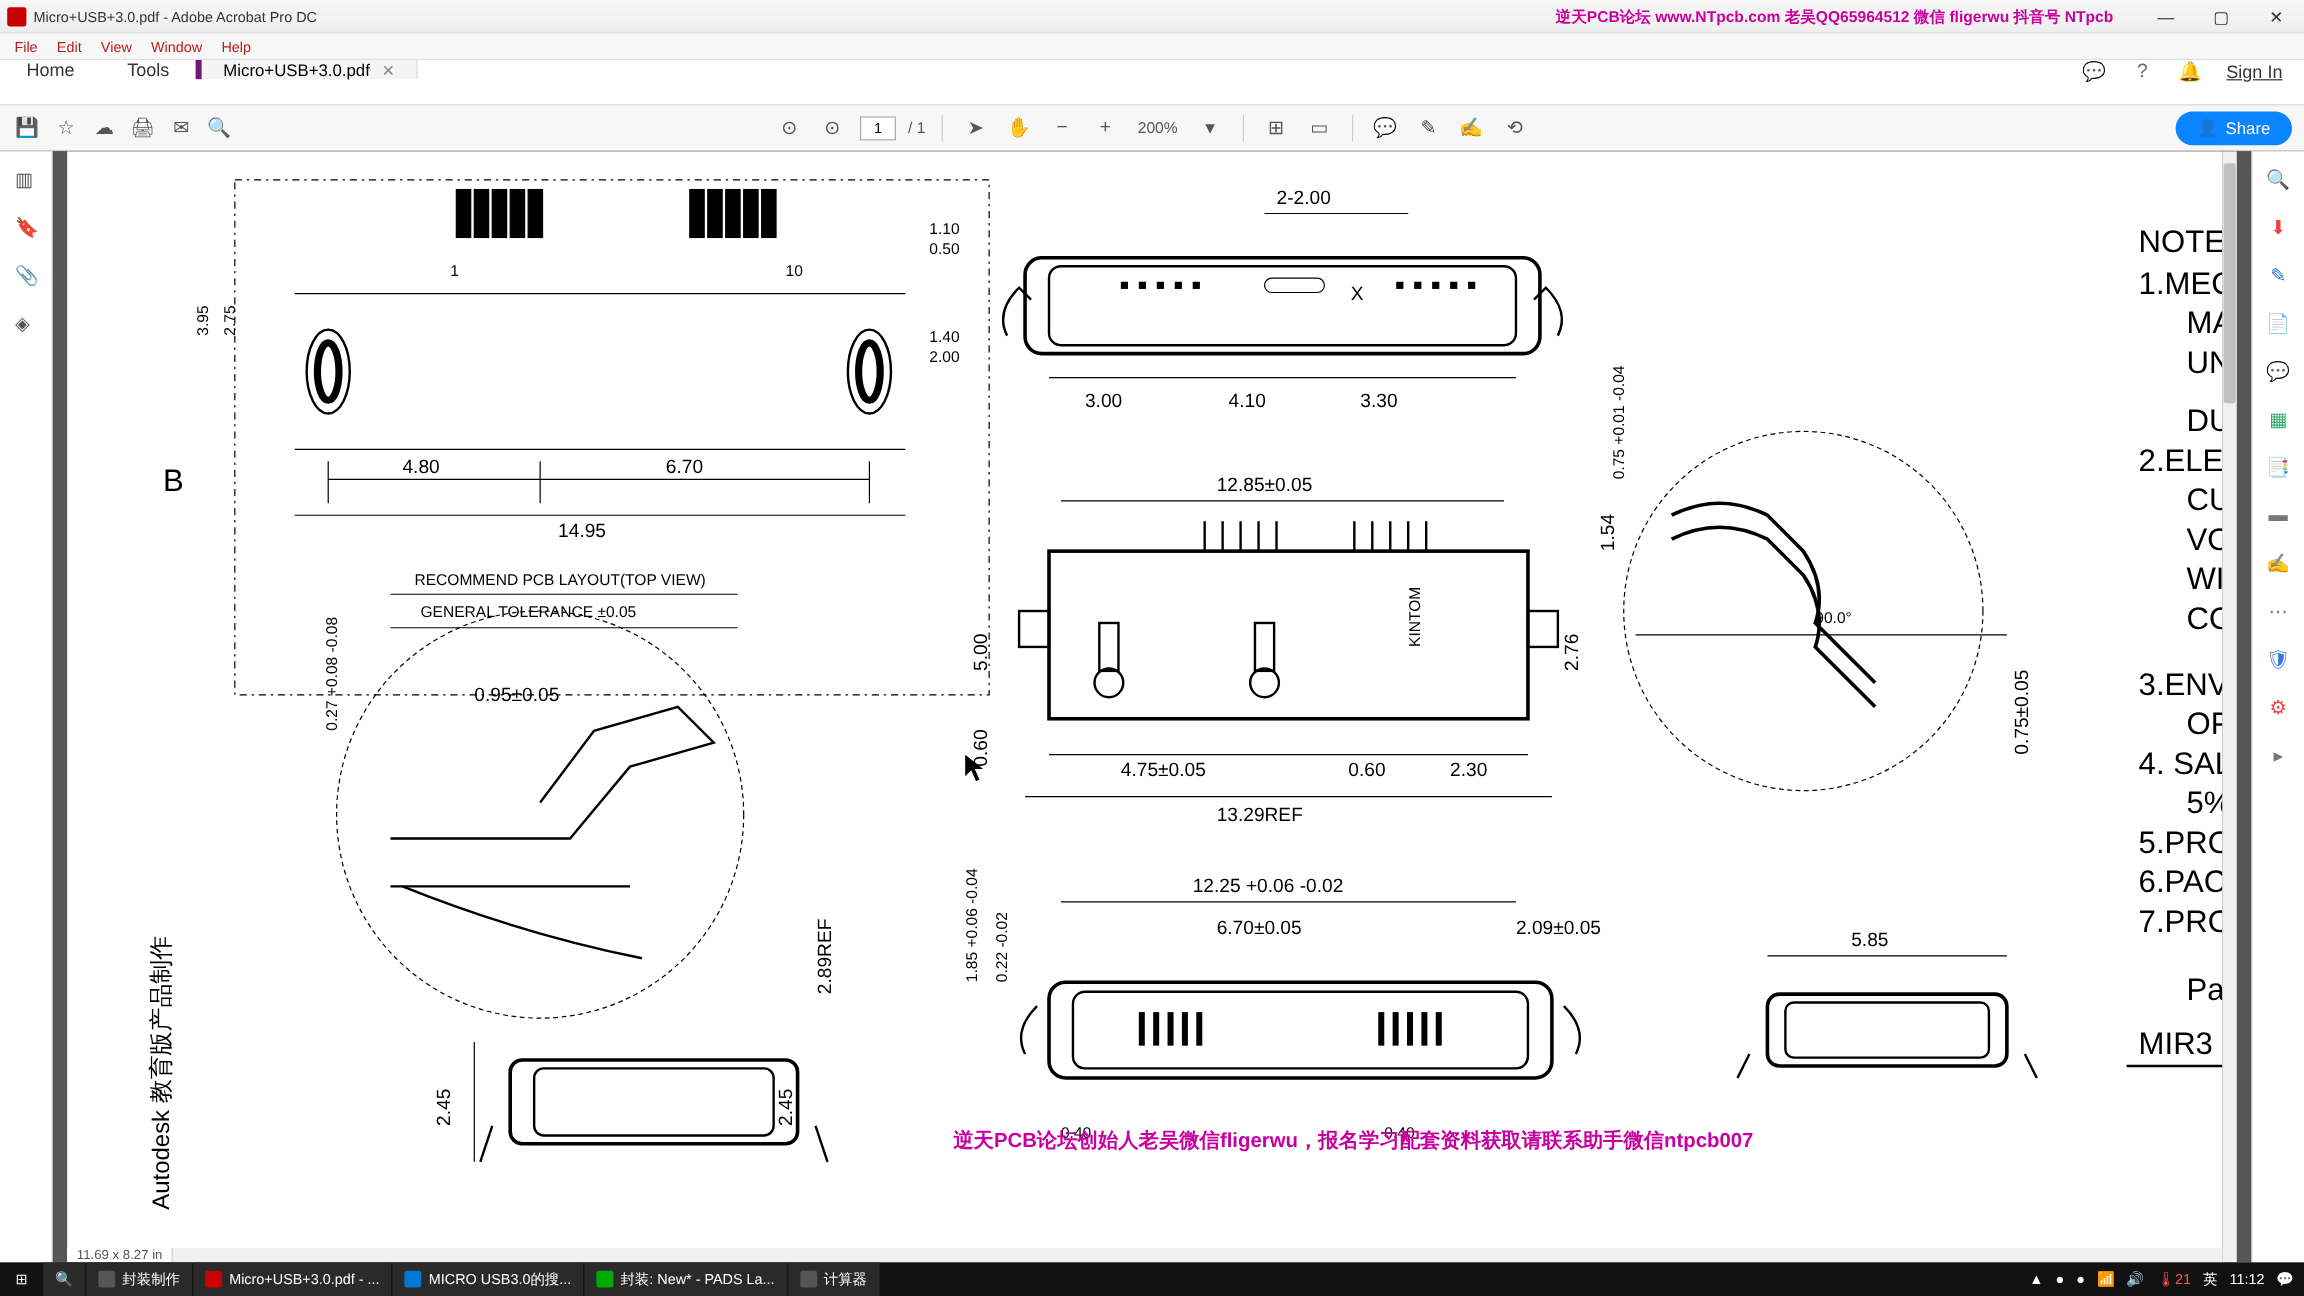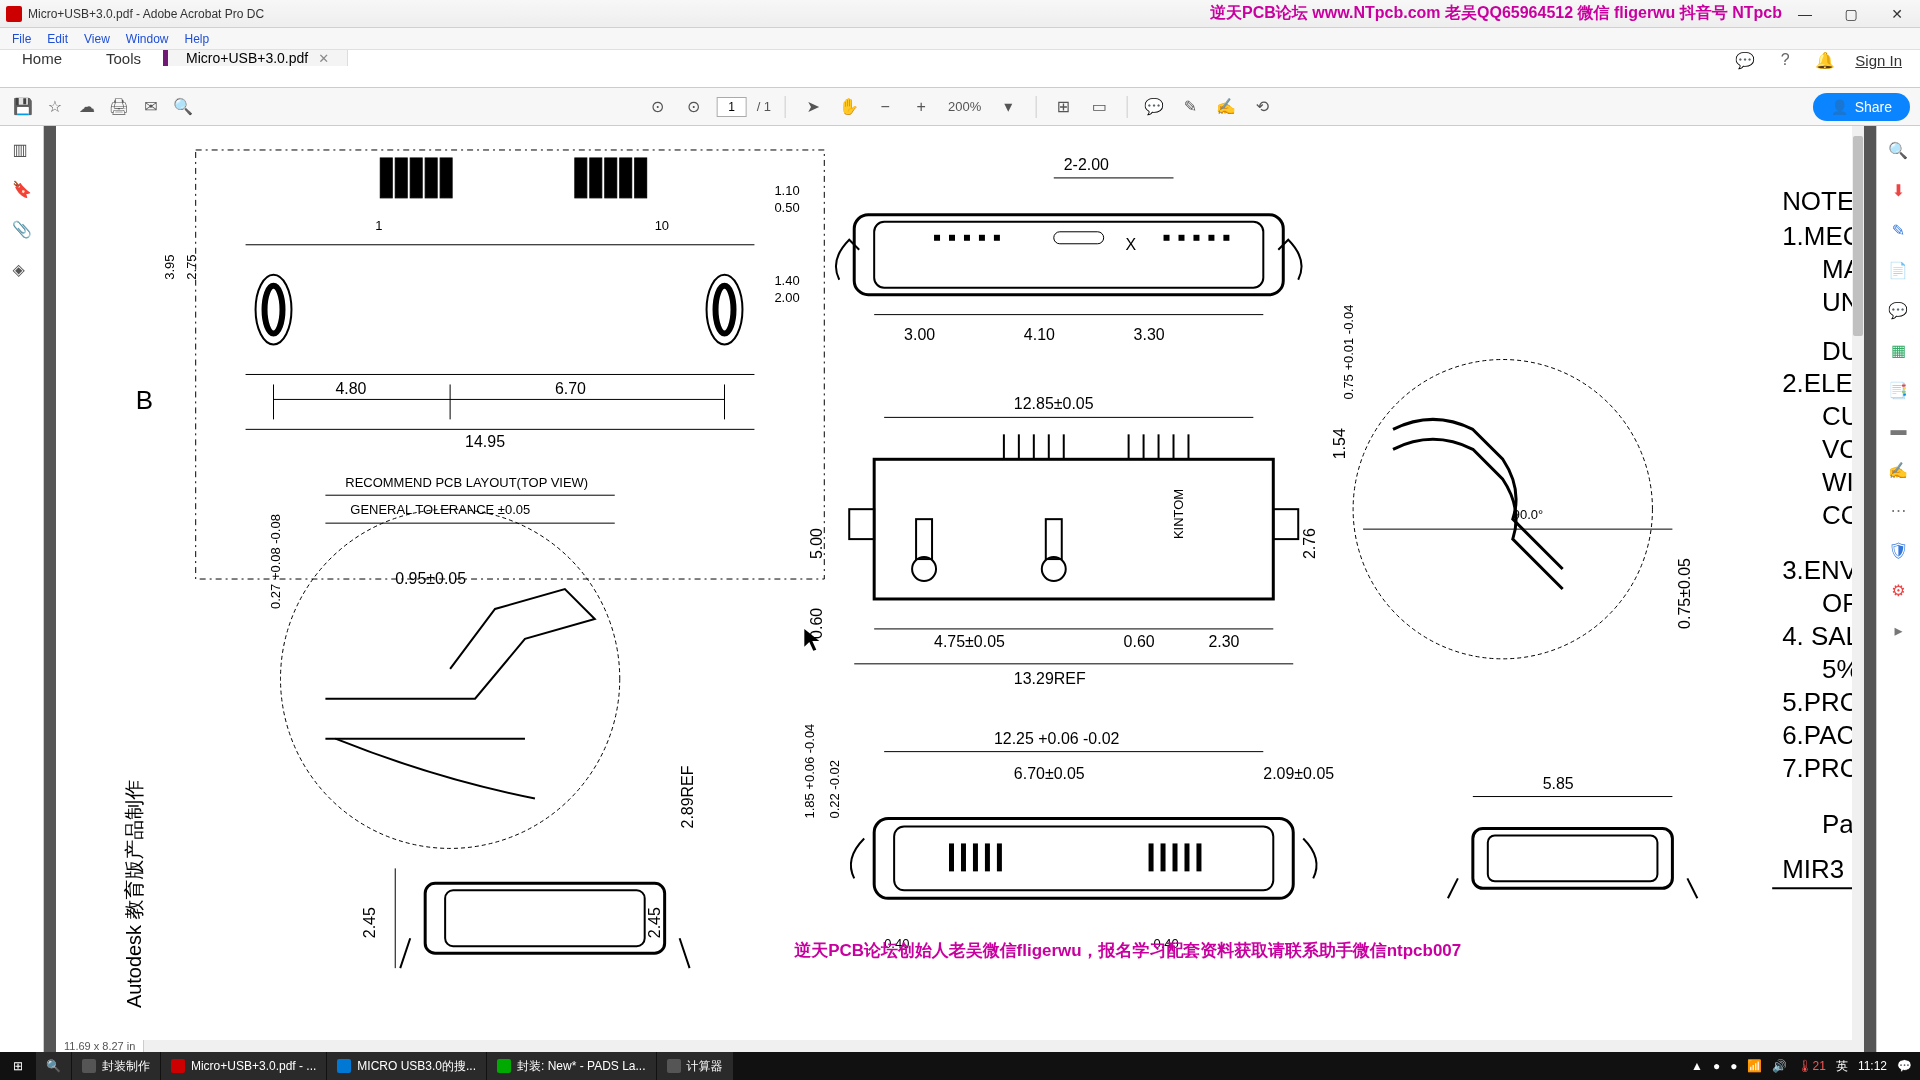--- a/index.html
+++ b/index.html
@@ -2,27 +2,27 @@
 <html><head>
 <meta charset="utf-8">
 <style>
 * { margin: 0; padding: 0; box-sizing: border-box; font-family: "Segoe UI", Arial, sans-serif; }
 body { width: 1920px; height: 1080px; overflow: hidden; background: #fff; position: relative; }
 
 
 .titlebar { height: 28px; background: linear-gradient(#f7f7f7,#eee); display: flex; align-items: center; border-bottom: 1px solid #d0d0d0; font-size: 12px; text-align: center; }
 .titlebar .app-icon { width: 16px; height: 16px; margin: 0 6px; background: #c00; border-radius: 2px; }
 .titlebar .title { flex: 0 0 auto; color: #333; }
-.titlebar .watermark1 { margin-left: auto; margin-right: 0; color: #c800a0; font-weight: bold; font-size: 16px; }
+.titlebar .watermark1 { margin-left: auto; margin-right: 21px; color: #c800a0; font-weight: bold; font-size: 13px; }
 .titlebar .winbtns { display: flex; }
 .titlebar .winbtn { width: 46px; height: 28px; display: flex; align-items: center; justify-content: center; color: #333; font-size: 14px; }
 
 
 .menubar { height: 22px; background: #f7f7f7; display: flex; align-items: center; font-size: 12px; padding: 0 4px; border-bottom: 1px solid #e0e0e0; }
-.menubar .mi { padding: 2px 8px; color: #1d4ed8; }
+.menubar .mi { padding: 2px 8px; color: #b91c1c; }
 
 
 .tabbar { height: 38px; background: #fff; display: flex; align-items: flex-start; border-bottom: 1px solid #ccc; }
 .tabbar .maintab { padding: 0 22px; display: flex; align-items: center; font-size: 15px; color: #333; }
 .tabbar .doctab { padding: 0 18px; display: flex; align-items: center; font-size: 14px; background: #f4f4f4; border-left: 5px solid #701a75; border-right: 1px solid #ddd; gap: 10px; }
 .tabbar .close-x { color: #888; font-size: 13px; }
 .tabbar .right { margin-left: auto; display: flex; align-items: center; gap: 20px; padding: 0 18px; }
 .tabbar .ricon { width: 20px; height: 20px; color: #666; display: flex; align-items: center; justify-content: center; }
 .signin { font-size: 15px; color: #333; text-decoration: underline; }
 

